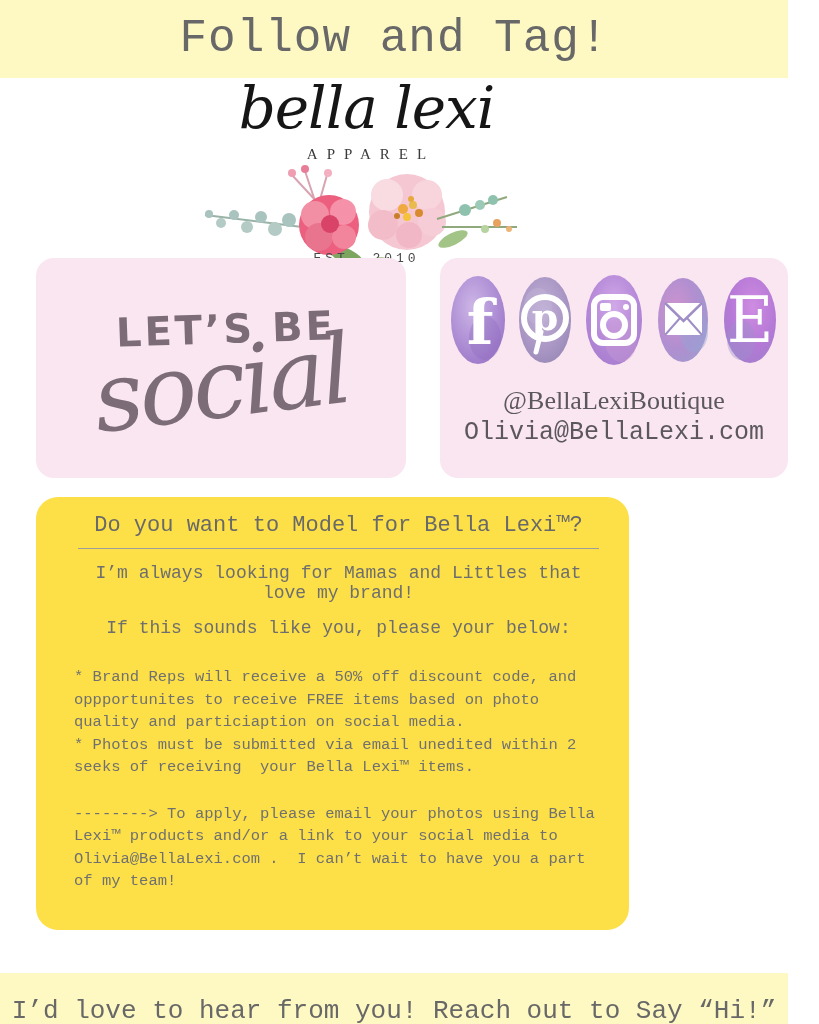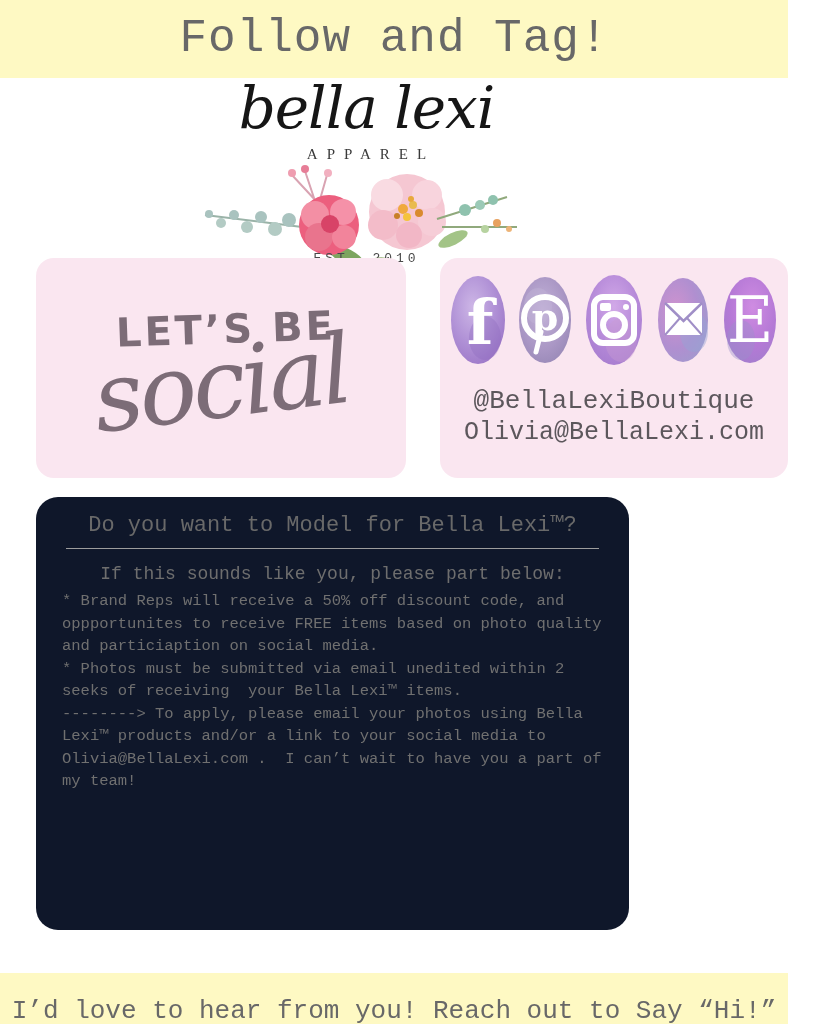--- a/index.html
+++ b/index.html
@@ -22,35 +22,35 @@
 
   
   .card { position:absolute; background:#fae6f0; border-radius:18px; }
   .card.lets-be { left:36px; top:258px; width:370px; height:220px; display:flex; flex-direction:column; align-items:center; justify-content:center; color:#7c6c77; }
   .lets-be-line { font-family:"DejaVu Sans",sans-serif; font-weight:bold; font-size:40px; letter-spacing:3px; transform:rotate(-2deg); margin-left:10px; }
   .social-script { font-family:"DejaVu Serif",serif; font-style:italic; font-size:96px; line-height:92px; letter-spacing:-4px; transform:rotate(-7deg); margin-top:-14px; }
 
   .card.links { left:440px; top:258px; width:348px; height:220px; display:flex; flex-direction:column; align-items:center; padding-top:12px; }
   .icons-row { display:flex; gap:5px; align-items:center; }
   .icons-row svg { display:block; }
-  .social-handle { font-size:26px; color:#5c575c; margin-top:16px; white-space:nowrap; }
+  .social-handle { font-size:26px; color:#5c575c; margin-top:16px; white-space:nowrap;font-family:Liberation Serif, serif; }
   .contact-email { font-size:25px; color:#5c575c; margin-top:2px; white-space:nowrap; }
 
   
-  .panel { position:absolute; left:36px; top:497px; width:593px; height:433px; background:#0f172a; border-radius:22px; padding:16px 26px 0 26px; color:#6e6e6e; }
+  .panel { position:absolute; left:36px; top:497px; width:593px; height:433px; background:#fde047; border-radius:22px; padding:16px 26px 0 38px; color:#6e6e6e; }
   .panel-title { text-align:center; font-size:22px; color:#696969; white-space:nowrap; }
   .title-divider { border:none; border-top:1px solid #9d9d9d; margin:10px 4px 0 4px; }
   .intro { text-align:center; font-size:18px; color:#6e6e6e; }
   .intro.first { margin-top:14px; }
   .intro.second { margin-top:15px; }
   .para { font-size:15.5px; line-height:22.5px; white-space:pre-wrap; color:#707070; }
-  .para.p1 { margin-top:6px; }
+  .para.p1 { margin-top:28px; }
   .para.p2 { margin-top:24px; }
   .para.p3 { }
-  .para.p4 { }
+  .para.p4 { margin-top:24px; }
 </style>
 </head>
 <body>
 
 <div class="banner top">
   <div class="banner-text">Follow and Tag!</div>
 </div>
 
 <div class="logo">
   <div class="logo-name">bella lexi</div>
@@ -188,21 +188,22 @@
       <text x="31" y="72" text-anchor="middle" font-family="DejaVu Serif, serif" font-size="64" fill="#ffffff">E</text>
     </svg>
   </div>
   <div class="social-handle">@BellaLexiBoutique</div>
   <div class="contact-email">Olivia@BellaLexi.com</div>
 </div>
 
 <div class="panel">
   <div class="panel-title">Do you want to Model for Bella Lexi™?</div>
   <hr class="title-divider">
-  <div class="intro second">If this sounds like you, please part below:</div>
+  <div class="intro first">I’m always looking for Mamas and Littles that love my brand!</div>
+  <div class="intro second">If this sounds like you, please your below:</div>
   <div class="para p1">* Brand Reps will receive a 50% off discount code, and oppportunites to receive FREE items based on photo quality and particiaption on social media.</div>
   <div class="para p3">* Photos must be submitted via email unedited within 2 seeks of receiving  your Bella Lexi™ items.</div>
   <div class="para p4">--------&gt; To apply, please email your photos using Bella Lexi™ products and/or a link to your social media to Olivia@BellaLexi.com .  I can’t wait to have you a part of my team!</div>
 </div>
 
 <div class="banner bottom">
   <div class="banner-text">I’d love to hear from you! Reach out to Say “Hi!”</div>
 </div>
 
 </body></html>

